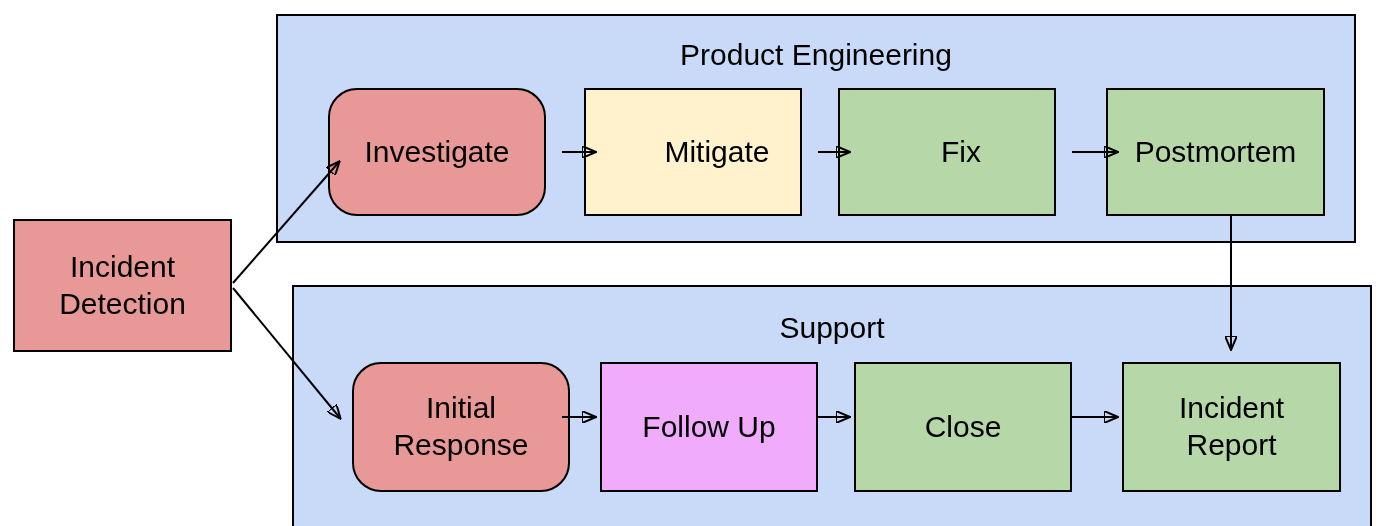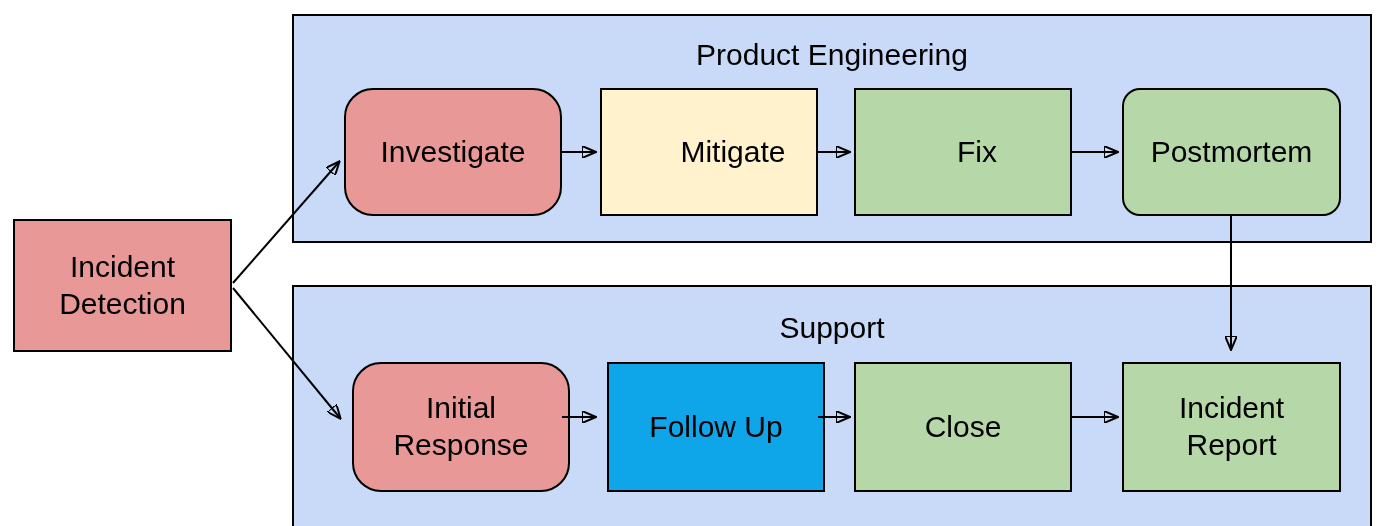--- a/index.html
+++ b/index.html
@@ -34,21 +34,21 @@
     border: 2px solid #000000;
     box-sizing: border-box;
     font-size: 30px;
     line-height: 1.22;
     white-space: pre-line;
   }
   
   #node-incident-detection { left: 13px; top: 219px; width: 219px; height: 133px; }
 
   
-  #lane-product-engineering { left: 292px; top: 14px;  width: 1080px; height: 229px; }
+  #lane-product-engineering { left: 276px; top: 14px;  width: 1080px; height: 229px; }
   #lane-support             { left: 292px; top: 285px; width: 1080px; height: 243px; }
   #lane-product-engineering .lane-title { top: 22px; }
   #lane-support .lane-title             { top: 24px; }
 
   
   .lane .node { height: 128px; width: 218px; }
   #lane-product-engineering .node { top: 72px; }
   #lane-support .node { top: 75px; height: 130px; }
   .node.col-1 { left: 50px; border-radius: 29px;  }
   .node.col-2 { left: 306px; }
@@ -70,28 +70,28 @@
 <div id="canvas">
 
   <div class="node" id="node-incident-detection" style="background: rgb(232, 152, 150);">Incident
 Detection</div>
 
   <div class="lane" id="lane-product-engineering" style="background: rgb(201, 218, 248);">
     <div class="lane-title">Product Engineering</div>
     <div class="node col-1" style="background: rgb(232, 152, 150);">Investigate</div>
     <div class="node col-2" style="background: rgb(255, 242, 204); padding-left: 48px;">Mitigate</div>
     <div class="node col-3" style="background: rgb(182, 215, 168); padding-left: 28px;">Fix</div>
-    <div class="node col-4" style="background: rgb(182, 215, 168); border-radius: 18px;">Postmortem</div>
+    <div class="node col-4" style="background: rgb(182, 215, 168);">Postmortem</div>
   </div>
 
   <div class="lane" id="lane-support" style="background: rgb(201, 218, 248);">
     <div class="lane-title">Support</div>
     <div class="node col-1" style="background: rgb(232, 152, 150); margin-left: 8px;">Initial
 Response</div>
-    <div class="node col-2" style="background: #0ea5e9; margin-left: 7px;">Follow Up</div>
+    <div class="node col-2" style="background: #f0abfc;">Follow Up</div>
     <div class="node col-3" style="background: rgb(182, 215, 168);">Close</div>
     <div class="node col-4" style="background: rgb(182, 215, 168);">Incident
 Report</div>
   </div>
 
   <svg id="arrow-layer" viewBox="0 0 1386 526" xmlns="http://www.w3.org/2000/svg">
     <defs>
       <marker id="arrowhead" markerUnits="userSpaceOnUse" markerWidth="15" markerHeight="12" refX="13" refY="6" orient="auto">
         <path d="M0,0 L14,6 L0,12 Z" fill="#000000" stroke="none"></path>
       </marker>

